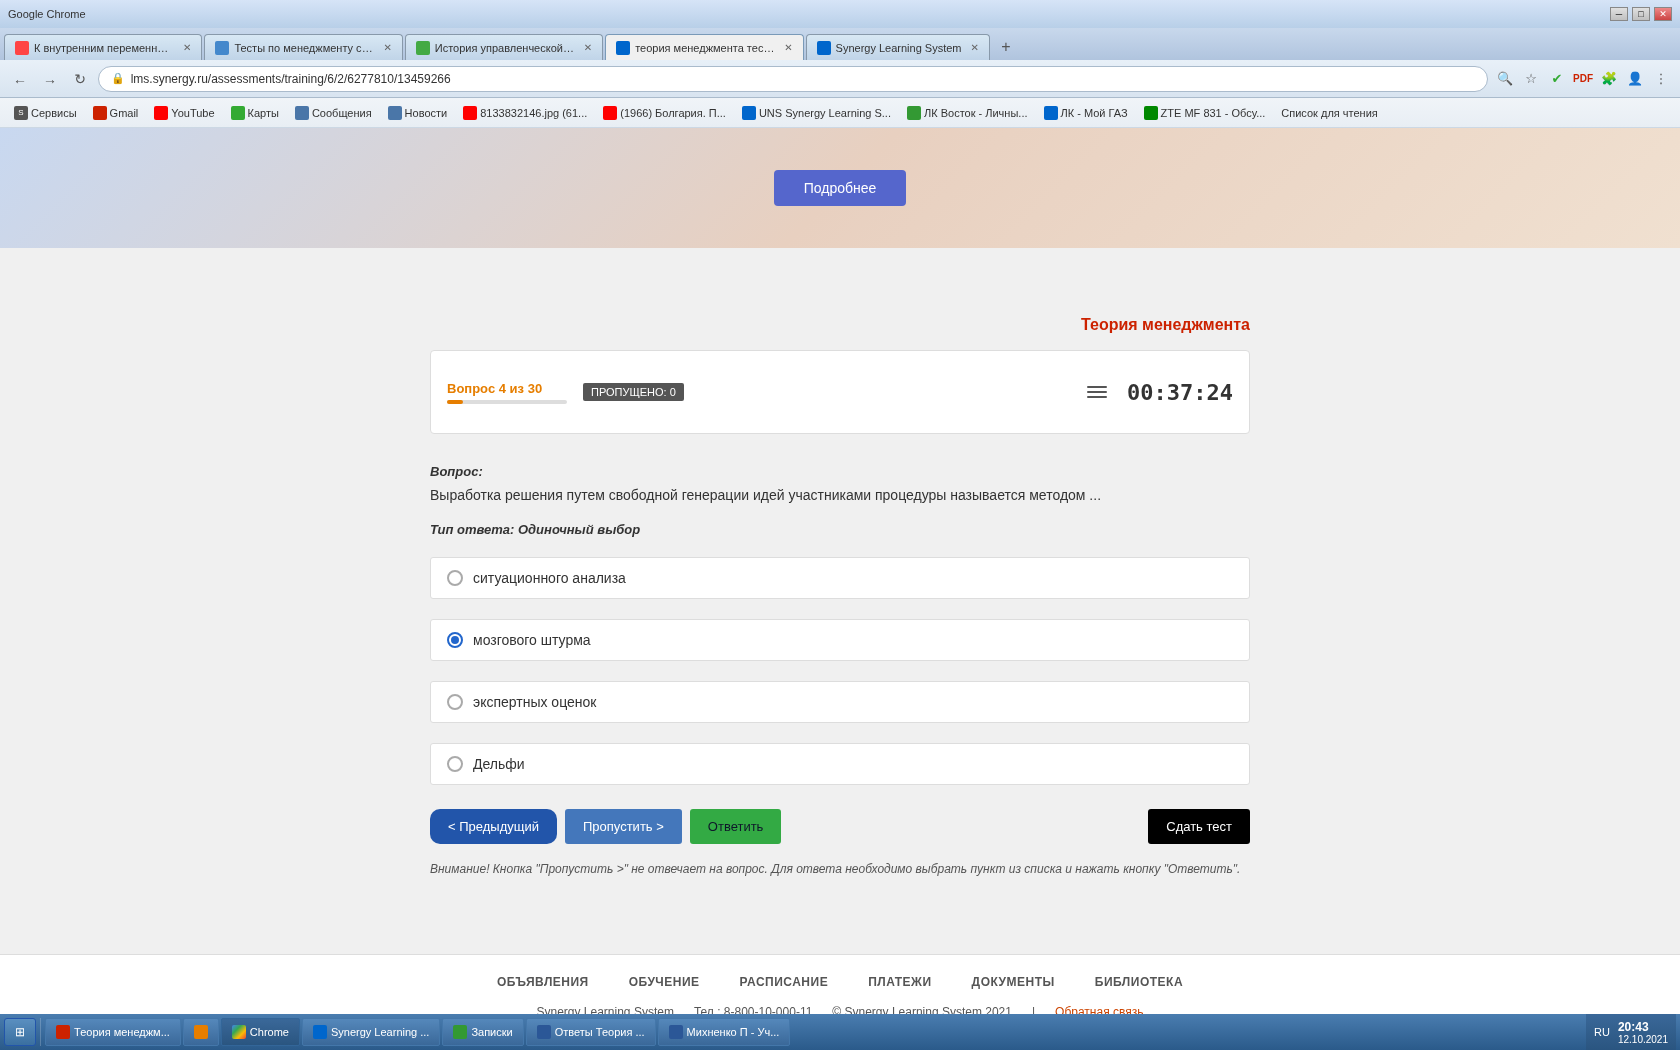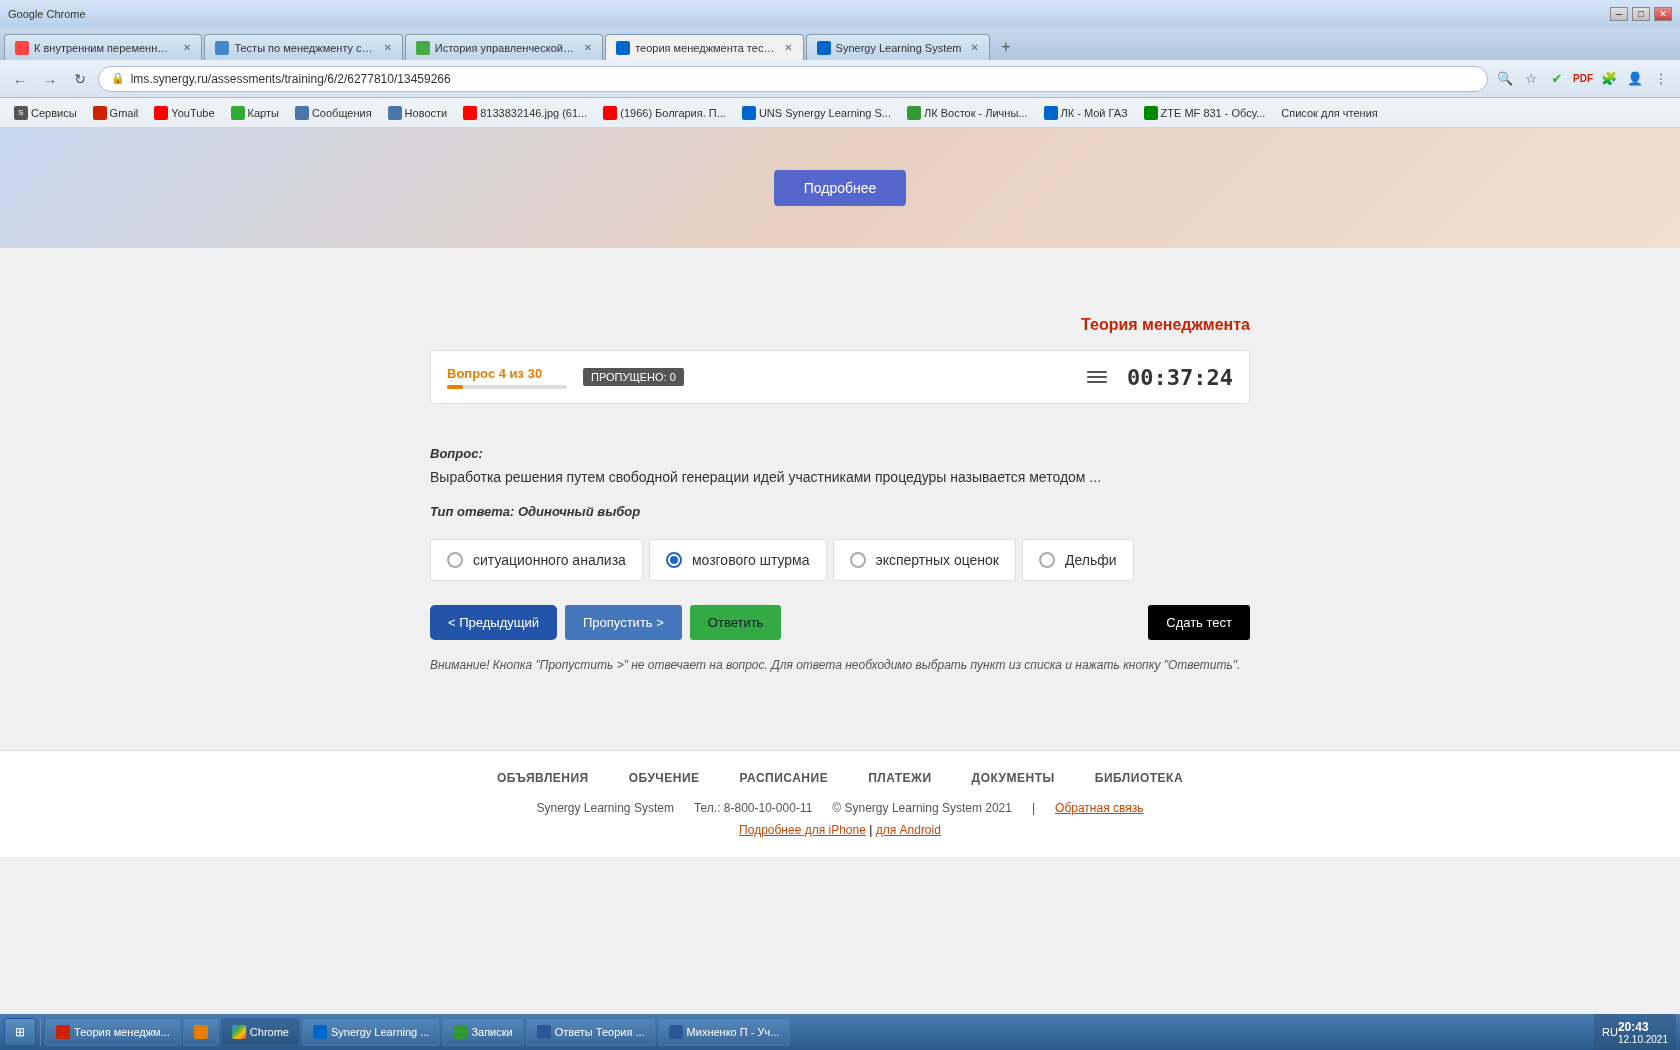--- a/index.html
+++ b/index.html
@@ -153,25 +153,25 @@
       font-weight: bold;
       margin-bottom: 16px;
       margin-top: 48px;
     }
 
     
     .question-header {
       background: white;
       border: 1px solid #ddd;
       border-radius: 4px;
-      padding: 12px 16px;
+      padding: 27px 16px;
       display: flex;
       align-items: center;
       gap: 16px;
-      margin-bottom: 32px;
+      margin-bottom: 20px;
     }
     .question-counter {
       display: flex;
       flex-direction: column;
       gap: 4px;
       min-width: 120px;
     }
     .q-label { font-size: 13px; color: #333; }
     .q-label span { color: #e67e00; font-weight: bold; }
     .progress-bar-track {
@@ -234,21 +234,21 @@
     }
     .q-type {
       font-size: 13px;
       color: #333;
       margin-bottom: 20px;
       font-style: italic;
     }
     .q-type span { font-weight: bold; }
 
     
-    .answers-list { display: flex; flex-direction: row; gap: 6px; text-align: center; }
+    .answers-list { display: flex; flex-direction: column; gap: 20px; text-align: center; }
     .answer-option {
       background: white;
       border: 1px solid #ddd;
       border-radius: 3px;
       padding: 12px 16px;
       display: flex;
       align-items: center;
       gap: 10px;
       cursor: pointer;
       font-size: 14px;
@@ -284,21 +284,21 @@
       gap: 8px;
       margin-top: 24px;
       align-items: center;
     }
     .btn-prev {
       background: #2255aa;
       color: white;
       border: none;
       padding: 10px 18px;
       font-size: 13px;
-      border-radius: 5px;
+      border-radius: 10px;
       cursor: pointer;
     }
     .btn-skip {
       background: #4477bb;
       color: white;
       border: none;
       padding: 10px 18px;
       font-size: 13px;
       border-radius: 3px;
       cursor: pointer;
@@ -420,21 +420,21 @@
     .ti-orange { background: #e67e00; }
     .ti-chrome { background: linear-gradient(135deg, #4285f4, #34a853, #fbbc05, #ea4335); }
     .ti-synergy { background: #0066cc; }
     .ti-green2 { background: #339933; }
     .ti-word { background: #2b5797; }
     .taskbar-sep { width: 1px; height: 28px; background: rgba(255,255,255,0.2); margin: 0 2px; }
     .taskbar-tray {
       margin-left: auto;
       display: flex;
       align-items: center;
-      gap: 0;
+      gap: 8px;
       padding: 0 8px;
       height: 100%;
       background: linear-gradient(to bottom, #3a6899, #2a5580);
     }
     .tray-item { font-size: 11px; color: white; cursor: pointer; }
     .tray-time { }
     .tray-time div:first-child { font-size: 12px; font-weight: bold; }
     .tray-time div:last-child { font-size: 10px; }
   </style>
 </head>

